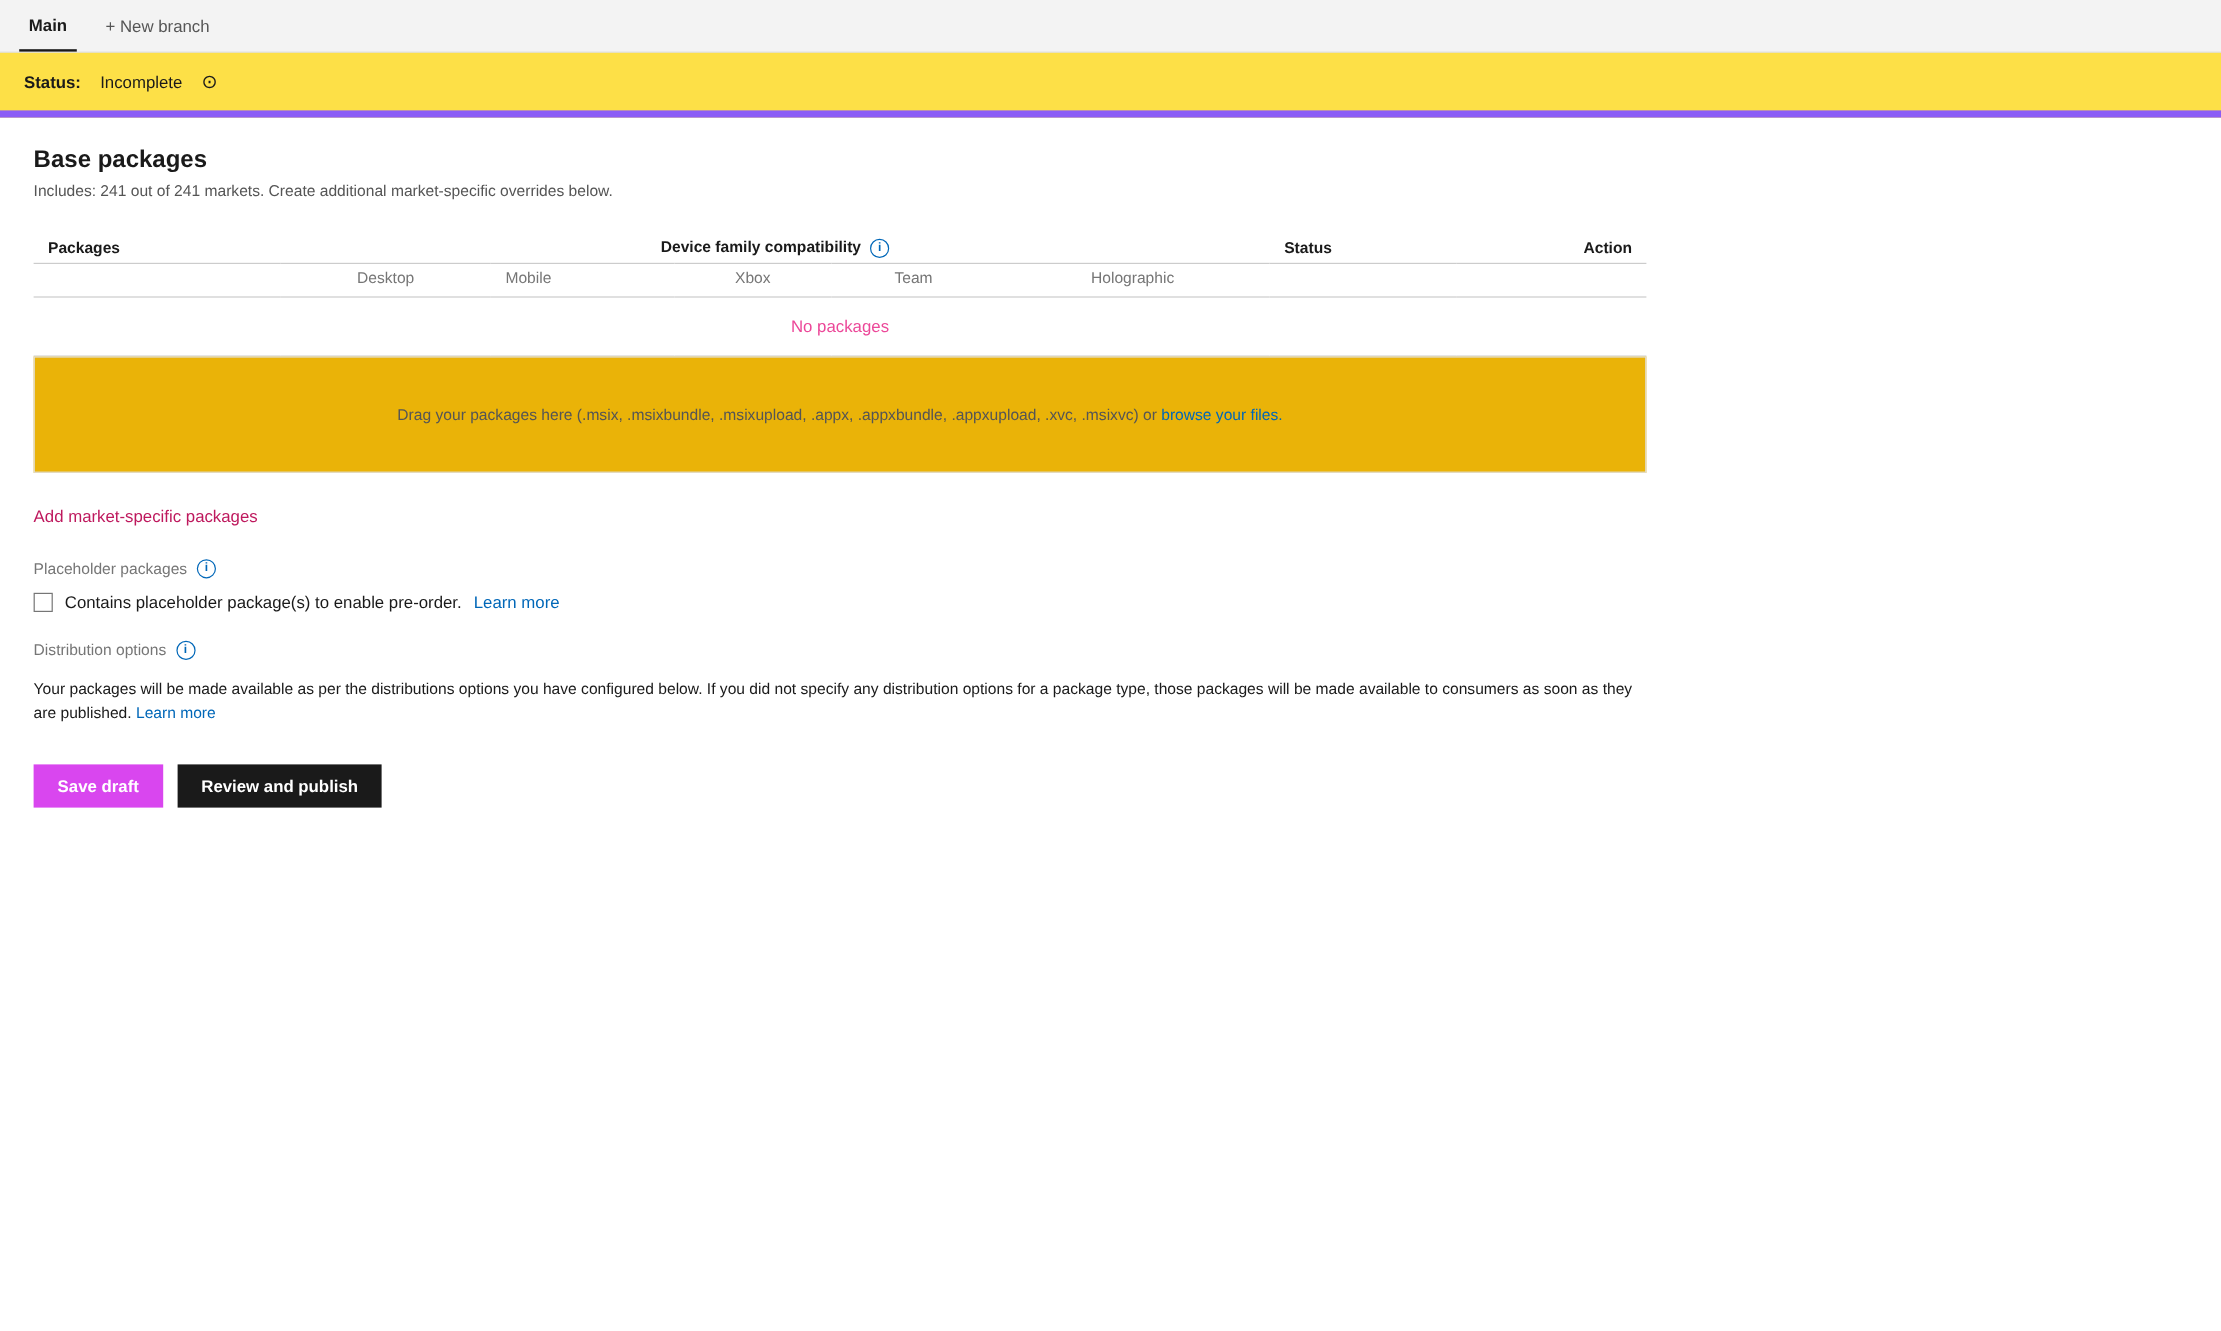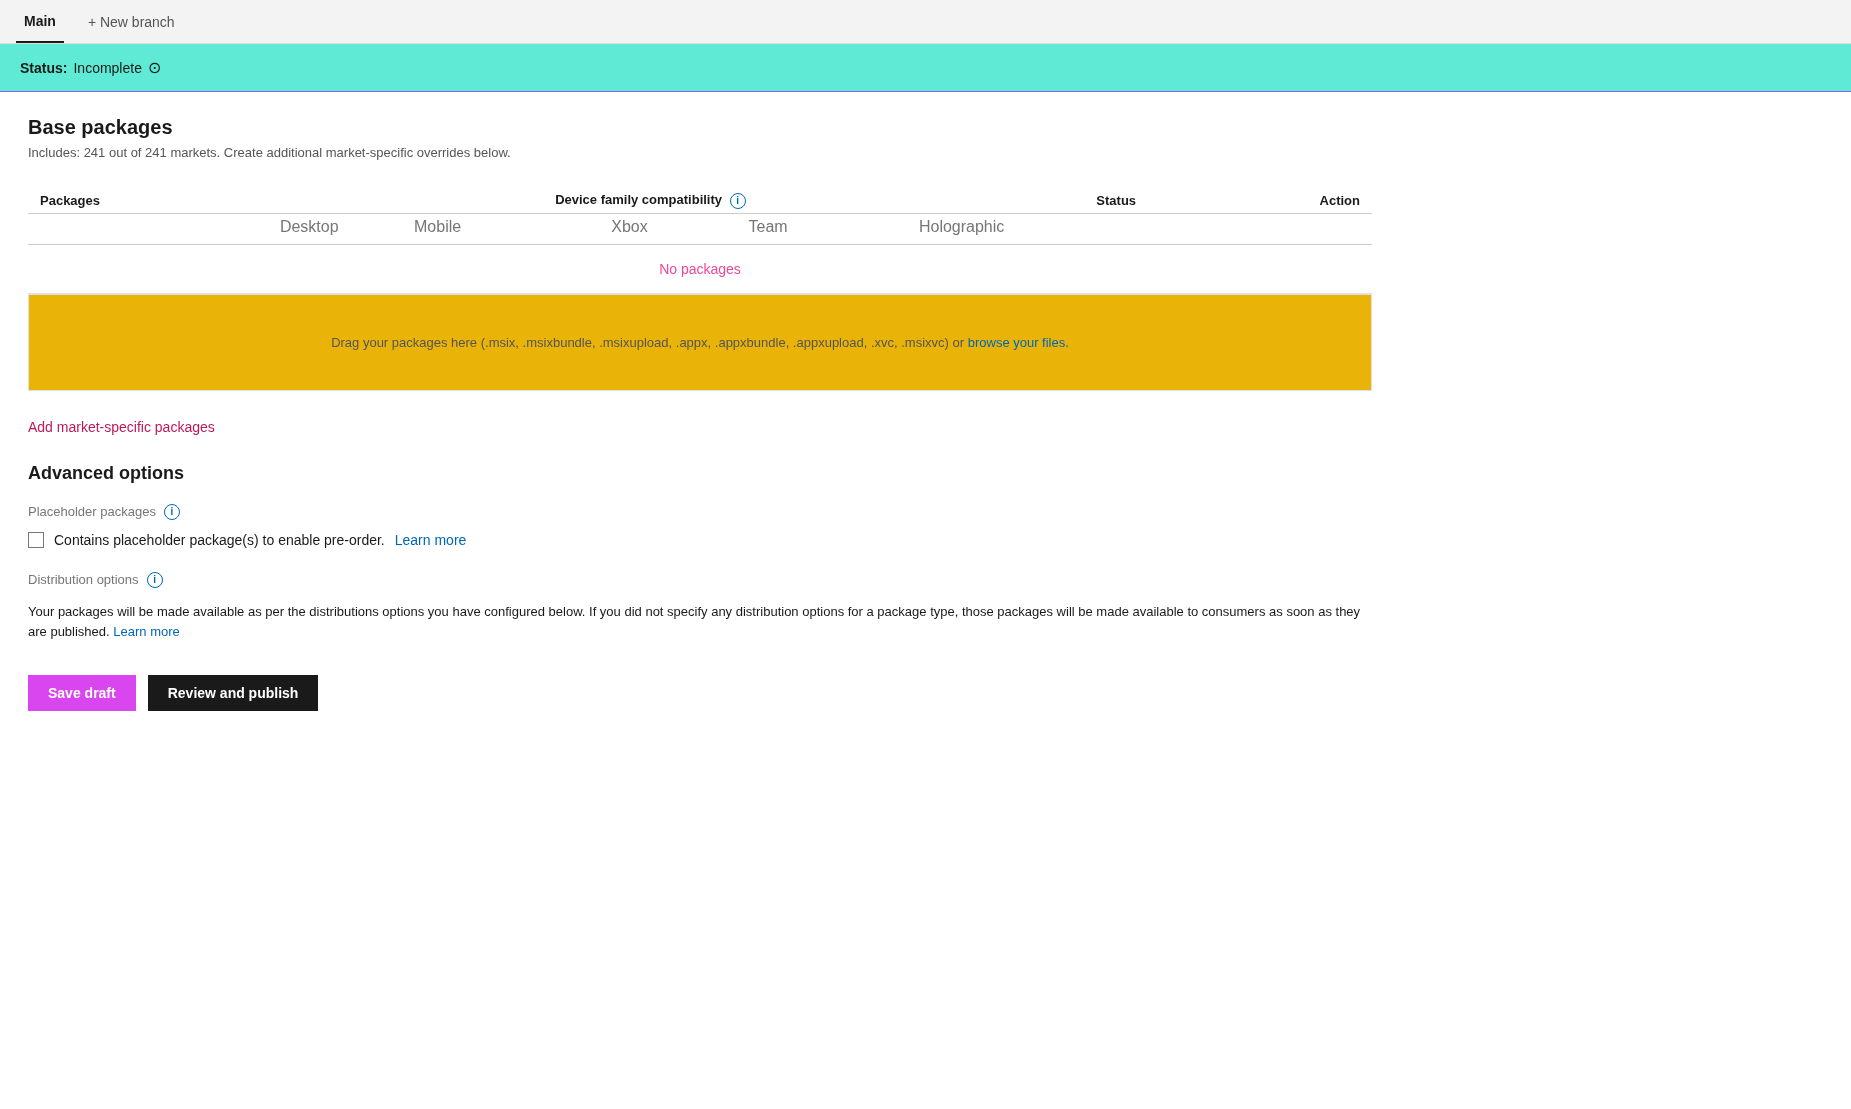--- a/index.html
+++ b/index.html
@@ -33,26 +33,26 @@
     .top-bar-new-branch {
       display: flex;
       align-items: center;
       gap: 6px;
       color: #555;
       font-size: 14px;
     }
 
     
     .status-bar {
-      background: #5eead4;
-      border-bottom: 1px solid #8b5cf6;
+      background: #fde047;
+      border-bottom: 6px solid #8b5cf6;
       padding: 14px 20px;
       display: flex;
       align-items: center;
-      gap: 6px;
+      gap: 16px;
     }
     .status-label {
       font-weight: 600;
       font-size: 14px;
     }
     .status-value {
       font-size: 14px;
     }
     .status-icon {
       font-size: 16px;
@@ -85,21 +85,21 @@
     .packages-table thead tr th {
       text-align: left;
       font-weight: 600;
       font-size: 13px;
       padding: 8px 12px 4px 12px;
       color: #1a1a1a;
       border-bottom: 1px solid #ccc;
     }
     .packages-table thead tr.sub-header th {
       font-weight: 400;
-      font-size: 16px;
+      font-size: 13px;
       color: #767676;
       border-bottom: 1px solid #ccc;
       padding: 4px 12px 8px 12px;
     }
     .packages-table td {
       padding: 14px 12px;
       font-size: 13px;
       color: #555;
       text-align: center;
       border-bottom: 1px solid #e0e0e0;
@@ -291,21 +291,20 @@
 
   
   <div class="drag-drop-area">
     <span>Drag your packages here (.msix, .msixbundle, .msixupload, .appx, .appxbundle, .appxupload, .xvc, .msixvc) or </span><a href="#">browse your files.</a>
   </div>
 
   
   <a href="#" class="add-market-link">Add market-specific packages</a>
 
   
-  <div class="advanced-title">Advanced options</div>
 
   
   <div class="subsection-label">
     <span>Placeholder packages</span>
     <span class="info-icon">i</span>
   </div>
   <div class="checkbox-row">
     <div class="checkbox-box"></div>
     <span>Contains placeholder package(s) to enable pre-order.</span>
     <a href="#">Learn more</a>

